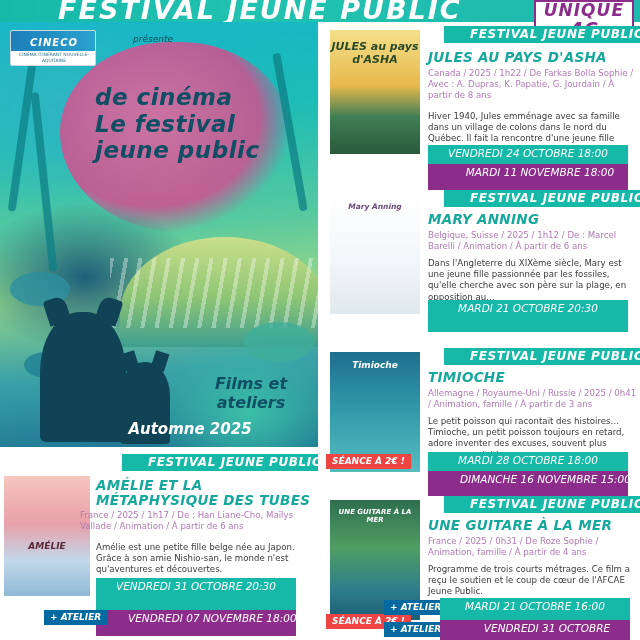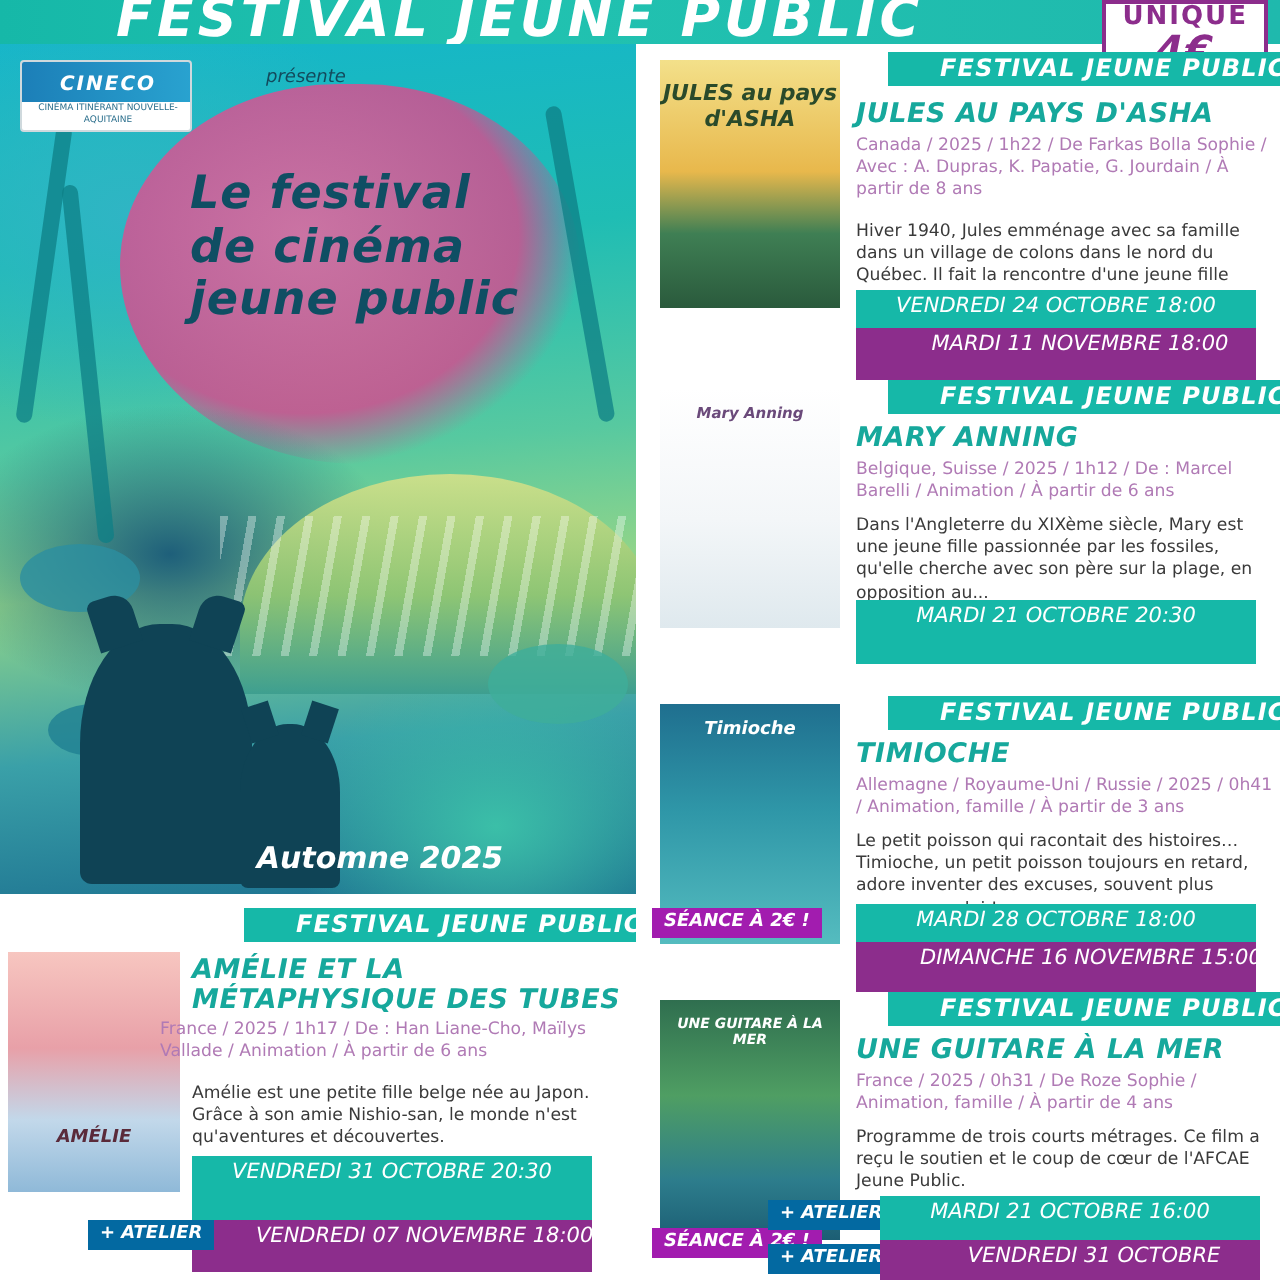--- a/index.html
+++ b/index.html
@@ -25,21 +25,21 @@
     font-size: 27px; color: #ffffff;
     letter-spacing: 2px;
     white-space: nowrap;
   }
   .price-box {
     position: absolute; right: 6px; top: 0px;
     background: #ffffff; border: 2px solid #8c2d8c;
     padding: 0 8px 2px 8px; text-align: center;
     line-height: 1.0;
   }
-  .price-box .l1 { font-size: 13px; font-weight: bold; color:#8c2d8c; letter-spacing:1px;}
+  .price-box .l1 { font-size: 17px; font-weight: bold; font-style: italic; color:#8c2d8c; letter-spacing:1px;}
   .price-box .l2 { font-size: 20px; font-weight: bold; font-style: italic; color:#8c2d8c; letter-spacing:1px;}
 
   
   .poster-col {
     position: absolute; left: 0; top: 22px; width: 318px; height: 618px;
   }
   .poster {
     position: absolute; left: 0; top: 0; width: 318px; height: 425px;
     background:
       radial-gradient(ellipse 150px 110px at 78% 92%, #3bbfa8 0%, rgba(59,191,168,0) 70%),
@@ -121,21 +121,21 @@
     font-size:10.5px; font-weight:normal; font-style:italic; color:#ffffff;
     padding:0 8px; white-space:nowrap; text-align:center;
   }
   .date-teal { background:#16b8a8; }
   .date-purple { background:#8c2d8c;padding-left:32px; }
   .tag {
     position:absolute; height:15px; line-height:15px;
     font-size:9px; font-weight:bold; font-style:italic; color:#ffffff;
     padding:0 6px; white-space:nowrap;
   }
-  .tag-green { background:#a21caf; }
+  .tag-green { background:#ef4444; }
   .tag-orange { background:#0369a1; }
 
   
   .th-sky { position:absolute; left:0; top:0; width:100%; height:100%; }
   .th-txt { position:absolute; width:100%; text-align:center; font-size:7px; font-weight:bold;
             font-style:italic; color:#ffffff; }
 </style>
 </head>
 <body>
 
@@ -164,33 +164,37 @@
 
     <div class="cineco-logo">
       <div class="wave"></div>
       <div class="cname">CINECO</div>
       <div class="csub">CINÉMA ITINÉRANT
 NOUVELLE-AQUITAINE</div>
     </div>
     <div class="p-presents">présente</div>
 
     <div class="p-title">
+      <span>de cinéma</span>
       <span>Le festival</span>
-      <span>de cinéma</span>
       <span>jeune public</span>
     </div>
 
+    <div class="p-films">
+      <div>Films et</div>
+      <div>ateliers</div>
+    </div>
     <div class="p-season">Automne 2025</div>
   </div>
 
   <div class="card" style="left:0; top:432px; width:318px; height:150px;">
     <div class="card-band" style="width:196px;">FESTIVAL JEUNE PUBLIC</div>
     <div class="card-thumb" style="left:4px; top:22px; width:86px; height:120px;">
       <div class="th-sky" style="background:linear-gradient(180deg,#f7c6c0 0%,#e8a0a8 40%,#c2d8ea 70%,#8fb9d8 100%);"></div>
-      <div class="th-txt" style="top:88px; font-size:9px; color:#5a2a3a;">AMÉLIE</div>
+      <div class="th-txt" style="top:65px; font-size:9px; color:#5a2a3a;">AMÉLIE</div>
     </div>
     <div class="card-title" style="left:96px; top:24px; width:216px;">AMÉLIE ET LA MÉTAPHYSIQUE DES TUBES</div>
     <div class="card-meta" style="left:80px; top:56px; width:214px;">France / 2025 / 1h17 / De : Han Liane-Cho, Maïlys Vallade / Animation / À partir de 6 ans</div>
     <div class="card-desc" style="left:96px; top:88px; width:214px;">Amélie est une petite fille belge née au Japon. Grâce à son amie Nishio-san, le monde n'est qu'aventures et découvertes.</div>
     <div class="date-bar date-teal" style="left:96px; top:124px; width:200px;">VENDREDI 31 OCTOBRE   20:30</div>
   </div>
   <div class="date-bar date-purple" style="left:96px; top:588px; width:200px;">VENDREDI 07 NOVEMBRE  18:00</div>
   <div class="tag tag-orange" style="left:44px; top:588px;">+ ATELIER</div>
 
   <div class="card" style="left:0; top:614px; width:318px; height:26px;">

